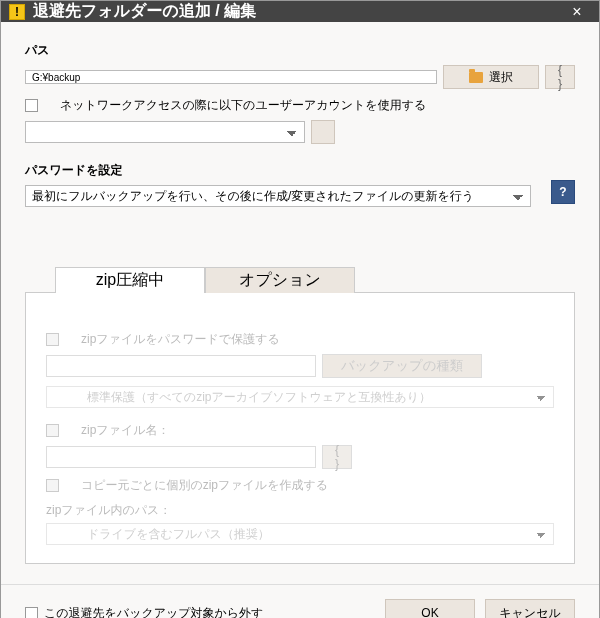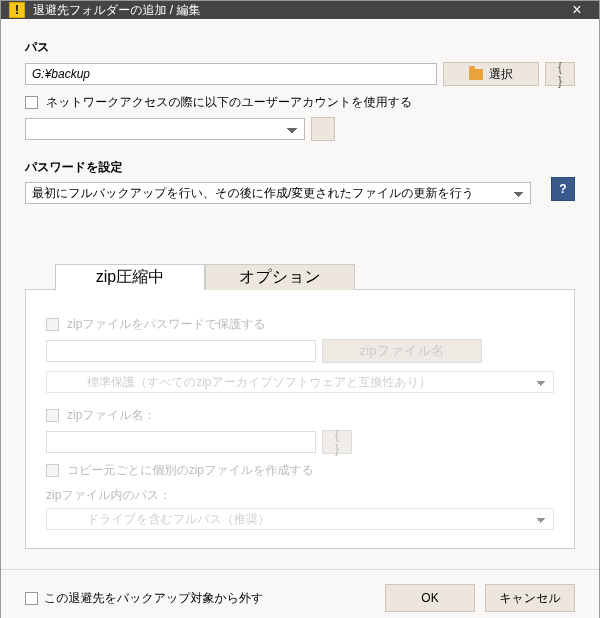--- a/index.html
+++ b/index.html
@@ -1,30 +1,30 @@
 <!DOCTYPE html>
 <html><head>
   <meta charset="utf-8">
   <style>
     * { box-sizing: border-box; margin: 0; padding: 0; }
     body { font-family: "Meiryo", "MS PGothic", sans-serif; font-size: 12px; background: #fff; }
     .dialog { width: 600px; height: 618px; border: 1px solid #999; background: #f9f8f7; display: flex; flex-direction: column; }
     .titlebar { background: #444; color: #fff; height: 28px; display: flex; align-items: center; padding: 0 8px; }
     .titlebar-icon { width: 16px; height: 16px; background: #f5c518; border: 1px solid #d4a500; margin-right: 8px; display: flex; align-items: center; justify-content: center; color: #000; font-weight: bold; font-size: 12px; }
-    .titlebar-title { flex: 1; font-weight: normal; font-size: 12px; }
+    .titlebar-title { flex: 1; font-weight: bold; font-size: 16px; }
     .titlebar-close { width: 28px; text-align: center; font-size: 16px; cursor: pointer; }
     .content { padding: 20px 24px; flex: 1; }
     .section-label { font-weight: bold; margin-bottom: 6px; display: block; }
     .row { display: flex; align-items: center; gap: 6px; margin-bottom: 8px; }
-    .path-input { flex: 1; height: 22px; border: 1px solid #bbb; background: #fff; padding: 2px 6px; font-size: 12px; font-style: italic; }
+    .path-input { flex: 1; height: 14px; border: 1px solid #bbb; background: #fff; padding: 2px 6px; font-size: 10px; }
     .btn { height: 24px; border: 1px solid #cfc6bc; background: #ece6df; padding: 0 14px; font-size: 12px; cursor: pointer; display: inline-flex; align-items: center; justify-content: center; gap: 6px; }
     .btn-select { width: 96px; }
     .btn-curly { width: 30px; color: #666; }
     .btn-curly-disabled { width: 30px; color: #bbb; border: 1px solid #ddd; background: #f0ede9; }
-    .checkbox-row { display: flex; align-items: center; gap: 8px; margin-bottom: 6px; }
+    .checkbox-row { display: flex; align-items: center; gap: 22px; margin-bottom: 6px; }
     .checkbox { width: 13px; height: 13px; border: 1px solid #999; background: #fff; }
     .checkbox-disabled { width: 13px; height: 13px; border: 1px solid #ccc; background: #f5f5f5; }
     .combo { height: 22px; border: 1px solid #bbb; background: #fff; padding: 2px 6px; font-size: 12px; appearance: none; -webkit-appearance: none; background-image: linear-gradient(45deg, transparent 50%, #666 50%), linear-gradient(135deg, #666 50%, transparent 50%); background-position: calc(100% - 12px) 9px, calc(100% - 7px) 9px; background-size: 5px 5px, 5px 5px; background-repeat: no-repeat; }
     .combo-disabled { color: #bbb; border-color: #ddd; padding-left: 40px; }
     .small-square { width: 24px; height: 24px; border: 1px solid #cfc6bc; background: #ece6df; }
     .two-col { display: flex; gap: 20px; align-items: flex-start; }
     .col-left { flex: 1; }
     .col-right { width: 60px; }
     .spinner-wrap { display: flex; align-items: center; }
     .spinner-input { width: 42px; height: 22px; border: 1px solid #bbb; border-right: none; padding: 2px 6px; font-size: 12px; }
@@ -86,27 +86,27 @@
       </div>
     </div>
 
     <div class="tabs">
       <div style="width:30px;border-bottom:1px solid #ccc"></div>
       <div class="tab active">zip圧縮中</div>
       <div class="tab">オプション</div>
       <div style="flex:1;border-bottom:1px solid #ccc"></div>
     </div>
     <div class="tab-panel">
-      <div class="checkbox-row" style="margin-top:8px">
+      <div class="checkbox-row" style="margin-top:20px">
         <span class="checkbox-disabled"></span>
         <span class="disabled-text">zipファイルをパスワードで保護する</span>
       </div>
       <div class="row">
         <input class="text-input" style="width: 270px;" disabled="">
-        <button class="btn-pwd">zipファイル名</button>
+        <button class="btn-pwd">バックアップの種類</button>
       </div>
       <select class="combo combo-disabled" style="width:100%;margin-bottom:14px" disabled="">
         <option>標準保護（すべてのzipアーカイブソフトウェアと互換性あり）</option>
       </select>
 
       <div class="checkbox-row">
         <span class="checkbox-disabled"></span>
         <span class="disabled-text">zipファイル名：</span>
       </div>
       <div class="row">

